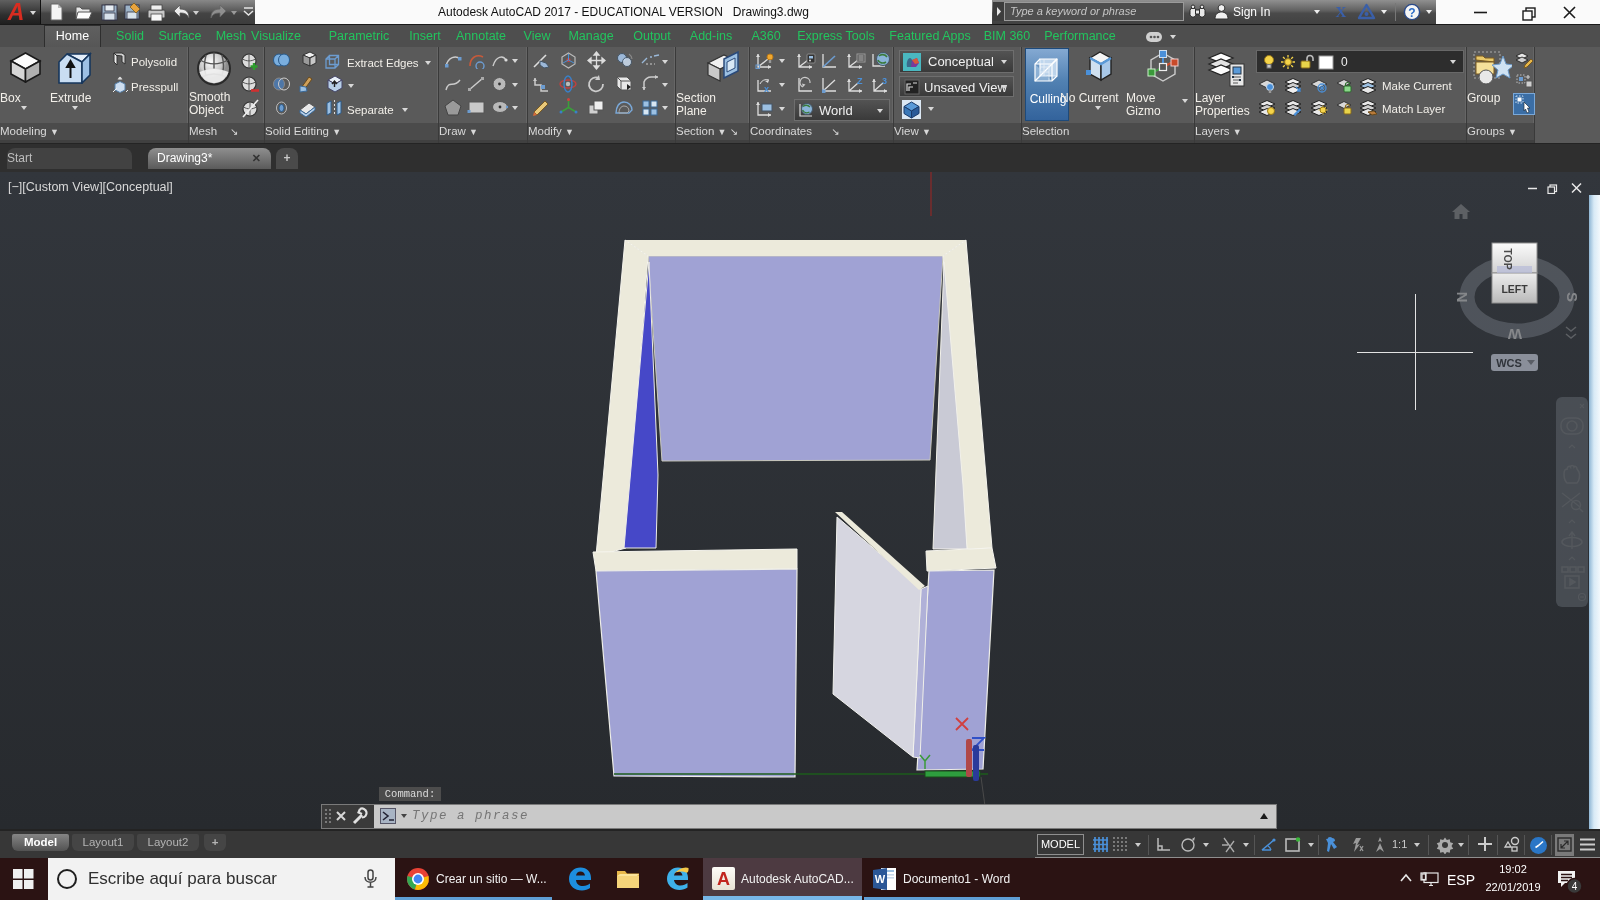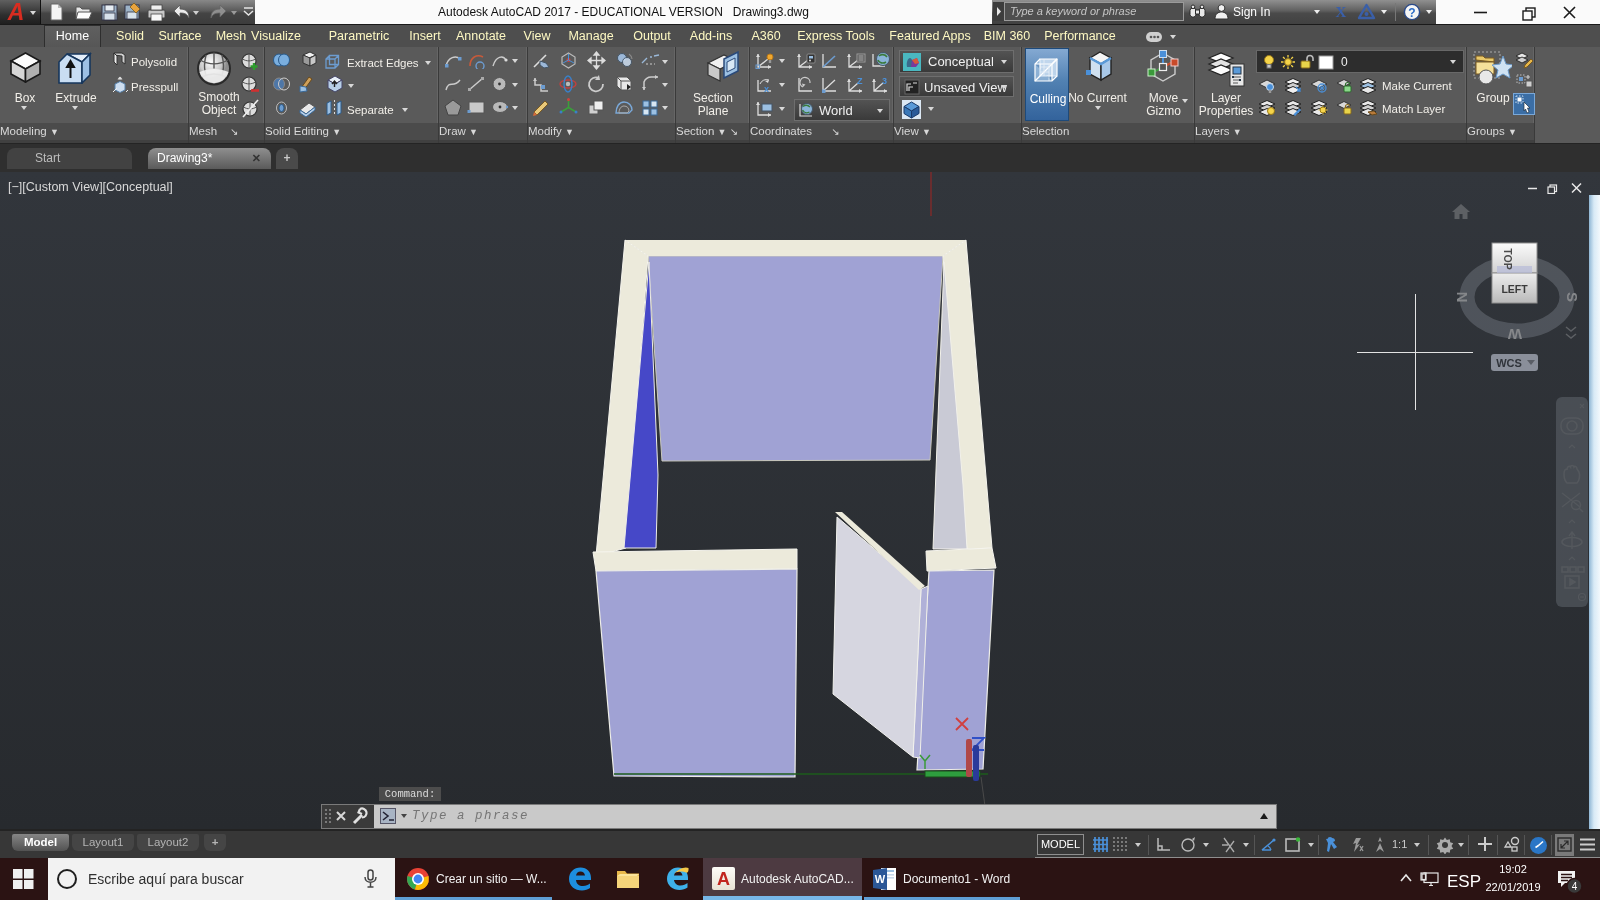--- a/index.html
+++ b/index.html
@@ -8,29 +8,29 @@
 
 #title{position:absolute;left:0;top:0;width:1600px;height:24px;background:#fafafa}
 #logo{position:absolute;left:0;top:0;width:41px;height:25px;background:linear-gradient(#606060,#2e2e2e 60%,#1d1d1d);border-right:1px solid #111}
 #qat{position:absolute;left:41px;top:0;width:214px;height:24px;background:linear-gradient(#888 0%,#5a5a5a 45%,#444 55%,#3c3c3c 100%)}
 #ttext{position:absolute;left:255px;top:0;width:737px;height:24px;background:#fafafa;color:#111;font-size:12px;text-align:center;line-height:24px;white-space:pre}
 #tsearch{position:absolute;left:992px;top:0;width:444px;height:24px;background:linear-gradient(#909090,#5f5f5f 45%,#4a4a4a 55%,#414141);color:#fff}
 #twin{position:absolute;left:1436px;top:0;width:164px;height:24px;background:#fafafa}
 .sinp{position:absolute;left:12px;top:2px;width:180px;height:19px;background:#4e4e4e;border:1px solid #9a9a9a;color:#c6c6c6;font-style:italic;font-size:11px;line-height:17px;padding-left:5px}
 
 #menurow{position:absolute;left:0;top:24px;width:1600px;height:23px;background:#4e4e4e;border-top:1px solid #1a1a1a}
-.mtab{position:absolute;top:0;height:23px;color:#fef9c3;font-size:12.5px;line-height:23px;text-align:center}
+.mtab{position:absolute;top:0;height:23px;color:#22c55e;font-size:12.5px;line-height:23px;text-align:center}
 .mtab.act{background:linear-gradient(#606060,#565656);color:#fff;box-shadow:inset 1px 1px 0 #2e2e2e,inset -1px 0 0 #2e2e2e}
 
 #ribbon{position:absolute;left:0;top:47px;width:1600px;height:96px;background:#5a5a5a}
 .panel{position:absolute;top:0;height:96px;border-right:1px solid #3a3a3a;box-shadow:inset -1px 0 0 rgba(255,255,255,.08)}
 .plabel{position:absolute;left:0;bottom:3px;width:100%;height:17px;background:#4b4b4b;color:#d8d8d8;font-size:11.5px;line-height:17px;text-align:left;white-space:nowrap}
 .pbot{position:absolute;left:0;bottom:0;width:100%;height:3px;background:#404040}
 .rtx{position:absolute;color:#f2efe9;font-size:11.5px;white-space:nowrap}
-.rtxc{position:absolute;color:#f2efe9;font-size:12px;text-align:center;white-space:nowrap}
+.rtxc{position:absolute;color:#f2efe9;font-size:12px;white-space:nowrap}
 .dar{position:absolute;width:0;height:0;border-left:3.5px solid transparent;border-right:3.5px solid transparent;border-top:4px solid #d8d8d8}
 .combo{position:absolute;background:linear-gradient(#535353,#3a3a3a);border:1px solid #6e6e6e;color:#f0f0f0;font-size:13px}
 
 #filetabs{position:absolute;left:0;top:143px;width:1600px;height:29px;background:#2f2f2f;border-top:1px solid #242424}
 .ftab{position:absolute;top:4px;height:21px;font-size:12px;line-height:21px;text-align:center;border-radius:8px 8px 0 0}
 
 #canvas{position:absolute;left:0;top:172px;width:1600px;height:657px;background:linear-gradient(#32363c,#272a2e)}
 
 #status{position:absolute;left:0;top:829px;width:1600px;height:29px;background:#373737;border-top:2px solid #232323}
 .ltab{position:absolute;top:3px;height:17px;font-size:11.5px;line-height:17px;text-align:center;border-radius:2px 2px 6px 6px}
@@ -671,21 +671,21 @@
           <rect x="2" y="2" width="7" height="7" fill="none" stroke="#cde" stroke-dasharray="1.5 1.5"></rect>
           <rect x="3.5" y="3.5" width="4" height="4" fill="#fff"></rect>
           <path d="M10 8 l6 6 -2.5 0 1.5 4 -2 1 -1.5 -4 -1.5 2 z" fill="#fff" stroke="#234" stroke-width=".7"></path>
         </svg>
  </div>
  <div class="plabel">Groups <span style="font-size:9px">▼</span></div>
       <div class="pbot"></div>
 </div>
 </div>
 <div id="filetabs">
- <div class="ftab" style="left:7px;width:125px;background:#424242;color:#bdbdbd;text-align:left;padding-left:28px">Start</div>
+ <div class="ftab" style="left:7px;width:125px;background:#424242;color:#bdbdbd;text-align:left;">Start</div>
  <div class="ftab" style="left:148px;width:123px;background:linear-gradient(#8f8f8f,#5a5a5a);color:#fff;text-align:left;padding-left:9px">Drawing3*<span style="position:absolute;right:10px;top:0;color:#333;font-weight:bold;font-size:11px">✕</span></div>
  <div class="ftab" style="left:276px;width:22px;background:#4a4a4a;color:#c8c8c8;font-weight:bold">+</div>
 </div>
 <div id="canvas">
  <div class="a" style="left:8px;top:8px;color:#d9d9d9;font-size:12.5px">[−][Custom View][Conceptual]</div>
  <svg class="a" style="left:1526px;top:10px" width="58" height="12" viewBox="0 0 58 12" stroke="#e8e8e8" fill="none">
   <path d="M2 6.5 h9" stroke-width="1.5"></path>
   <rect x="24" y="3" width="6.5" height="6.5" stroke-width="1.2"></rect>
       <rect x="22" y="5" width="6.5" height="6.5" stroke-width="1.2" fill="#35383d"></rect>
   <path d="M46 1.5 l9 9 M55 1.5 l-9 9" stroke-width="1.5"></path>
@@ -901,21 +901,21 @@
 </div>
 <div id="taskbar">
  <svg class="a" style="left:13px;top:11px" width="21" height="20" viewBox="0 0 21 20" fill="#f0f0f0">
       <rect x="0" y="0" width="9.5" height="9.5"></rect>
       <rect x="11" y="0" width="9.5" height="9.5"></rect>
       <rect x="0" y="11" width="9.5" height="9.5"></rect>
       <rect x="11" y="11" width="9.5" height="9.5"></rect>
     </svg>
  <div class="a" style="left:48px;top:0;width:347px;height:42px;background:#f2f2f2">
   <div class="a" style="left:9px;top:11px;width:20px;height:20px;border:2.5px solid #1f1f1f;border-radius:50%"></div>
-  <div class="a" style="left:40px;top:0;color:#303030;font-size:14px;line-height:42px">Escribe aquí para buscar</div>
+  <div class="a" style="left:40px;top:0;color:#303030;font-size:17px;line-height:42px">Escribe aquí para buscar</div>
   <svg class="a" style="left:315px;top:11px" width="15" height="20" viewBox="0 0 15 20" fill="none" stroke="#444" stroke-width="1.5">
         <rect x="5" y="1" width="5" height="10" rx="2.5"></rect>
         <path d="M2 8 c0 7 11 7 11 0 M7.5 14 v4 M4.5 18 h6"></path>
       </svg>
  </div>
  <svg class="a" style="left:406px;top:9px" width="24" height="24" viewBox="0 0 24 24">
   <circle cx="12" cy="12" r="11" fill="#e94235"></circle>
   <path d="M12 12 L1.5 9 A11 11 0 0 0 9 22.6 Z" fill="#34a853"></path>
   <path d="M12 12 L9 22.6 A11 11 0 0 0 22.5 15 L22.5 9 Z" fill="#fbbc05"></path>
   <circle cx="12" cy="12" r="6" fill="#fff"></circle>
@@ -957,21 +957,21 @@
  <div class="tund" style="left:864px;width:156px"></div>
  <svg class="a" style="left:1399px;top:15px" width="14" height="10" viewBox="0 0 14 10">
       <path d="M2 8 L7 2 L12 8" stroke="#e8e8e8" stroke-width="1.6" fill="none"></path>
     </svg>
  <svg class="a" style="left:1420px;top:14px" width="19" height="15" viewBox="0 0 19 15" fill="none" stroke="#e8e8e8" stroke-width="1.2">
       <rect x="4" y="1" width="14" height="9.5"></rect>
       <path d="M9 13.5 h4 M11 10.5 v3"></path>
       <rect x="1" y="1" width="5" height="7" fill="#2b1313"></rect>
       <rect x="2" y="2" width="3.5" height="5.5" fill="none"></rect>
     </svg>
- <div class="trtx" style="left:1447px;top:14px;font-size:17px">ESP</div>
+ <div class="trtx" style="left:1447px;top:14px;font-size:14px">ESP</div>
  <div class="trtx" style="left:1484px;top:5px;width:58px;text-align:center">19:02</div>
  <div class="trtx" style="left:1484px;top:23px;width:58px;text-align:center">22/01/2019</div>
  <svg class="a" style="left:1557px;top:12px" width="26" height="24" viewBox="0 0 26 24">
       <path d="M1 1 h17 v12 h-10 l-4 4 v-4 h-3 z" fill="#f2f2f2"></path>
       <path d="M4 4.5 h11 M4 7.5 h11 M4 10.5 h7" stroke="#2b1313" stroke-width="1.4"></path>
       <circle cx="17.5" cy="16" r="7.5" fill="#3a3a3a" stroke="#2b1313" stroke-width="1.5"></circle>
       <text x="17.5" y="19.5" font-size="10" fill="#fff" text-anchor="middle">4</text>
     </svg>
 </div>
 

